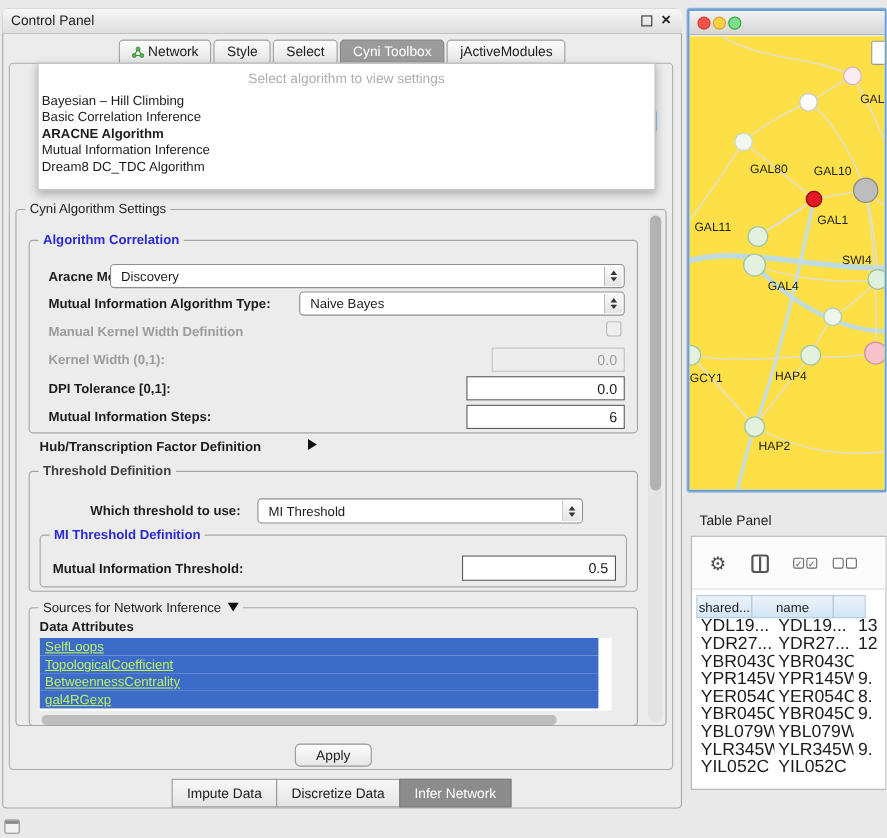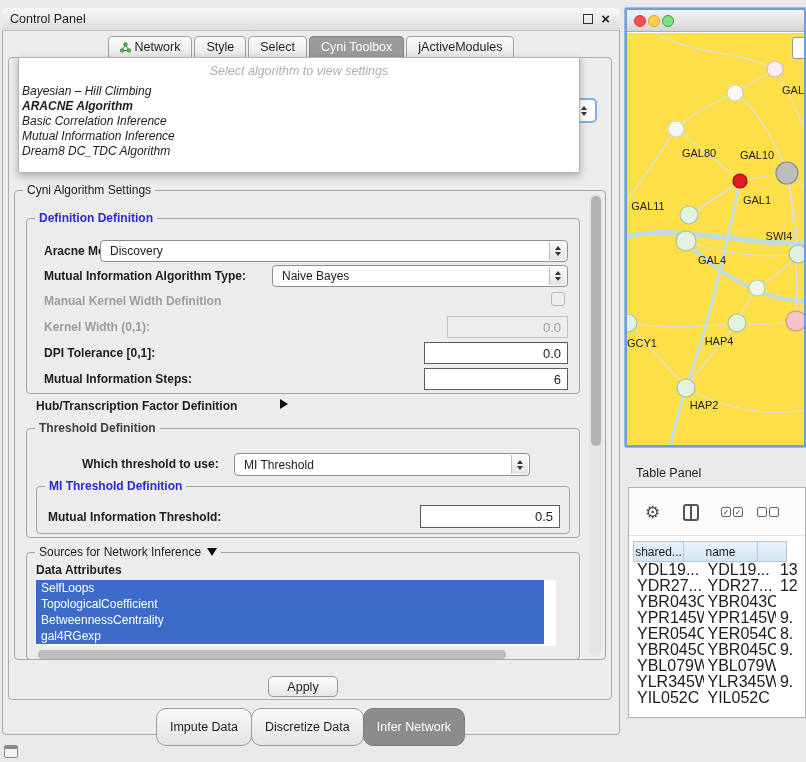--- a/index.html
+++ b/index.html
@@ -16,21 +16,21 @@
   .close-btn { font-size:15px; font-weight:bold; color:#222; line-height:14px; cursor:default; }
 
   .tab-bar { left:2px; top:36px; width:618px; height:22px; display:flex; justify-content:center; align-items:flex-end; }
   .tab { display:flex; align-items:center; gap:4px; padding:0 11px; height:22px; background:linear-gradient(#fbfbfb,#e7e7e7); border:1px solid #9f9f9f; border-radius:4px 4px 0 0; margin:0 1px; font-size:12.5px; white-space:nowrap; }
   .tab.sel { background:#9b9b9b; color:#fff; border-color:#868686; }
   .tab-icon { display:inline-flex; }
 
   .tab-content { left:8px; top:57px; width:604px; height:643px; border:1px solid #adadad; border-radius:4px; background:#ececec; }
 
   
-  .dd { left:18px; top:57px; width:562px; height:116px; background:#fff; border:1px solid #b5b5b5; box-shadow:0 3px 8px rgba(0,0,0,0.28); z-index:30;font-style:italic; }
+  .dd { left:34px; top:57px; width:562px; height:116px; background:#fff; border:1px solid #b5b5b5; box-shadow:0 3px 8px rgba(0,0,0,0.28); z-index:30; }
   .dd-ph { height:26px; line-height:26px; text-align:center; color:#aeaeae; font-size:12.5px; }
   .dd-item { height:15px; line-height:15px; padding-left:3px; font-size:12px; white-space:nowrap; }
   .dd-item.dd-sel { font-weight:bold; }
 
   .combo-focus { left:570px; top:98px; width:27px; height:25px; background:#fff; border:2px solid #7fb0e4; border-radius:5px; z-index:10; display:flex; align-items:center; justify-content:center; }
 
   
   .grp { border:1px solid #a5a5a5; border-radius:4px; }
   .grp-title { position:absolute; top:-8px; left:8px; background:#ececec; padding:0 4px; font-size:12px; white-space:nowrap; }
   .t-blue { color:#2a2ad0; font-weight:bold; }
@@ -45,30 +45,30 @@
   .tri-d { width:0; height:0; border-left:3.5px solid transparent; border-right:3.5px solid transparent; border-top:4.5px solid #333; }
 
   .field { position:absolute; background:#fff; border:1px solid #5a5a5a; font-size:13px; display:flex; align-items:center; justify-content:flex-end; padding-right:6px; }
   .field.dis { background:#ededed; border-color:#c2c2c2; color:#9c9c9c; }
 
   .checkbox { position:absolute; width:14px; height:14px; background:#eeeeee; border:1px solid #b8b8b8; border-radius:3px; }
 
   .tri-right { display:inline-block; width:0; height:0; border-top:5.5px solid transparent; border-bottom:5.5px solid transparent; border-left:8px solid #111; }
   .tri-down-b { display:inline-block; width:0; height:0; border-left:5.5px solid transparent; border-right:5.5px solid transparent; border-top:8px solid #111; }
 
-  .attr-item { height:16px; line-height:16px; padding-left:5px; color:#ffffff; font-size:12px; width:calc(100% - 12px); }
+  .attr-item { height:16px; line-height:16px; padding-left:5px; color:#bef264; font-size:12px; width:calc(100% - 12px);text-decoration:underline; }
 
   .vscroll { background:#e4e4e4; border-radius:6px; }
   .vthumb { position:absolute; left:1.5px; width:10px; background:#b2b2b2; border-radius:5px; }
   .hscroll-thumb { position:absolute; background:#bdbdbd; border-radius:4px; }
 
   .apply-btn { left:268px; top:676px; width:70px; height:21px; background:linear-gradient(#fdfdfd,#e6e6e6); border:1px solid #979797; border-radius:5px; display:flex; align-items:center; justify-content:center; font-size:12.5px; }
 
   .btab-bar { left:2px; top:708px; width:618px; height:21px; display:flex; justify-content:center; }
-  .btab { padding:0 13px; height:38px; display:flex; align-items:center; background:linear-gradient(#f8f8f8,#e4e4e4); border:1px solid #9b9b9b; font-size:12.5px; border-radius:10px; margin-left:-1px; white-space:nowrap; }
+  .btab { padding:0 13px; height:26px; display:flex; align-items:center; background:linear-gradient(#f8f8f8,#e4e4e4); border:1px solid #9b9b9b; font-size:12.5px; border-radius:0; margin-left:-1px; white-space:nowrap; }
   .btab.sel { background:#8c8c8c; color:#fff; border-color:#7d7d7d; }
 
   
   .net-win { left:625px; top:8px; width:181px; height:439px; border:2px solid #6b9fd8; border-radius:2px; background:#fff; box-shadow:0 0 0 1px #99badf; }
   .net-titlebar { position:absolute; left:0; top:0; right:0; height:22px; background:linear-gradient(#f3f3f3,#d5d5d5); border-bottom:1px solid #ababab; }
   .light { position:absolute; top:5px; width:12px; height:12px; border-radius:50%; }
   .net-canvas { position:absolute; left:0; top:23px; right:0; bottom:0; background:#fde047; overflow:hidden; }
   .net-tool { position:absolute; right:-2px; top:4px; width:14px; height:22px; background:#fff; border:1px solid #999; border-radius:2px; }
   .net-canvas svg text { font-family:"Liberation Sans",sans-serif; font-size:11px; fill:#222; }
 
@@ -143,37 +143,37 @@
     <span class="arrs" style="position:static;border:none;background:none;">
         <span class="tri-u"></span>
         <span class="tri-d"></span>
       </span>
   </div>
 
   <div class="abs dd">
     <div class="dd-ph">Select algorithm to view settings</div>
     <div id="dd-list">
         <div class="dd-item">Bayesian – Hill Climbing</div>
+        <div class="dd-item">Basic Correlation Inference</div>
         <div class="dd-item dd-sel">ARACNE Algorithm</div>
-        <div class="dd-item">Basic Correlation Inference</div>
         <div class="dd-item">Mutual Information Inference</div>
         <div class="dd-item">Dream8 DC_TDC Algorithm</div>
       </div>
   </div>
 
   <div class="abs grp" style="left:14px;top:190px;width:592px;height:470px;">
     <span class="grp-title">Cyni Algorithm Settings</span>
   </div>
 
   <div class="abs vscroll" style="left:589px;top:194px;width:13px;height:462px;">
     <span class="vthumb" style="top:2px;height:250px;"></span>
   </div>
 
   <div class="abs grp" style="left:26px;top:218px;width:554px;height:176px;">
-    <span class="grp-title t-blue">Definition Definition</span>
+    <span class="grp-title t-blue">Algorithm Correlation</span>
   </div>
 
   <span class="abs lbl" style="left:44px;top:244px;">Aracne Mode:</span>
   <div class="abs combo" style="left:100px;top:240px;width:468px;height:22px;">
     <span>Discovery</span>
     <span class="arrs">
         <span class="tri-u"></span>
         <span class="tri-d"></span>
       </span>
   </div>

